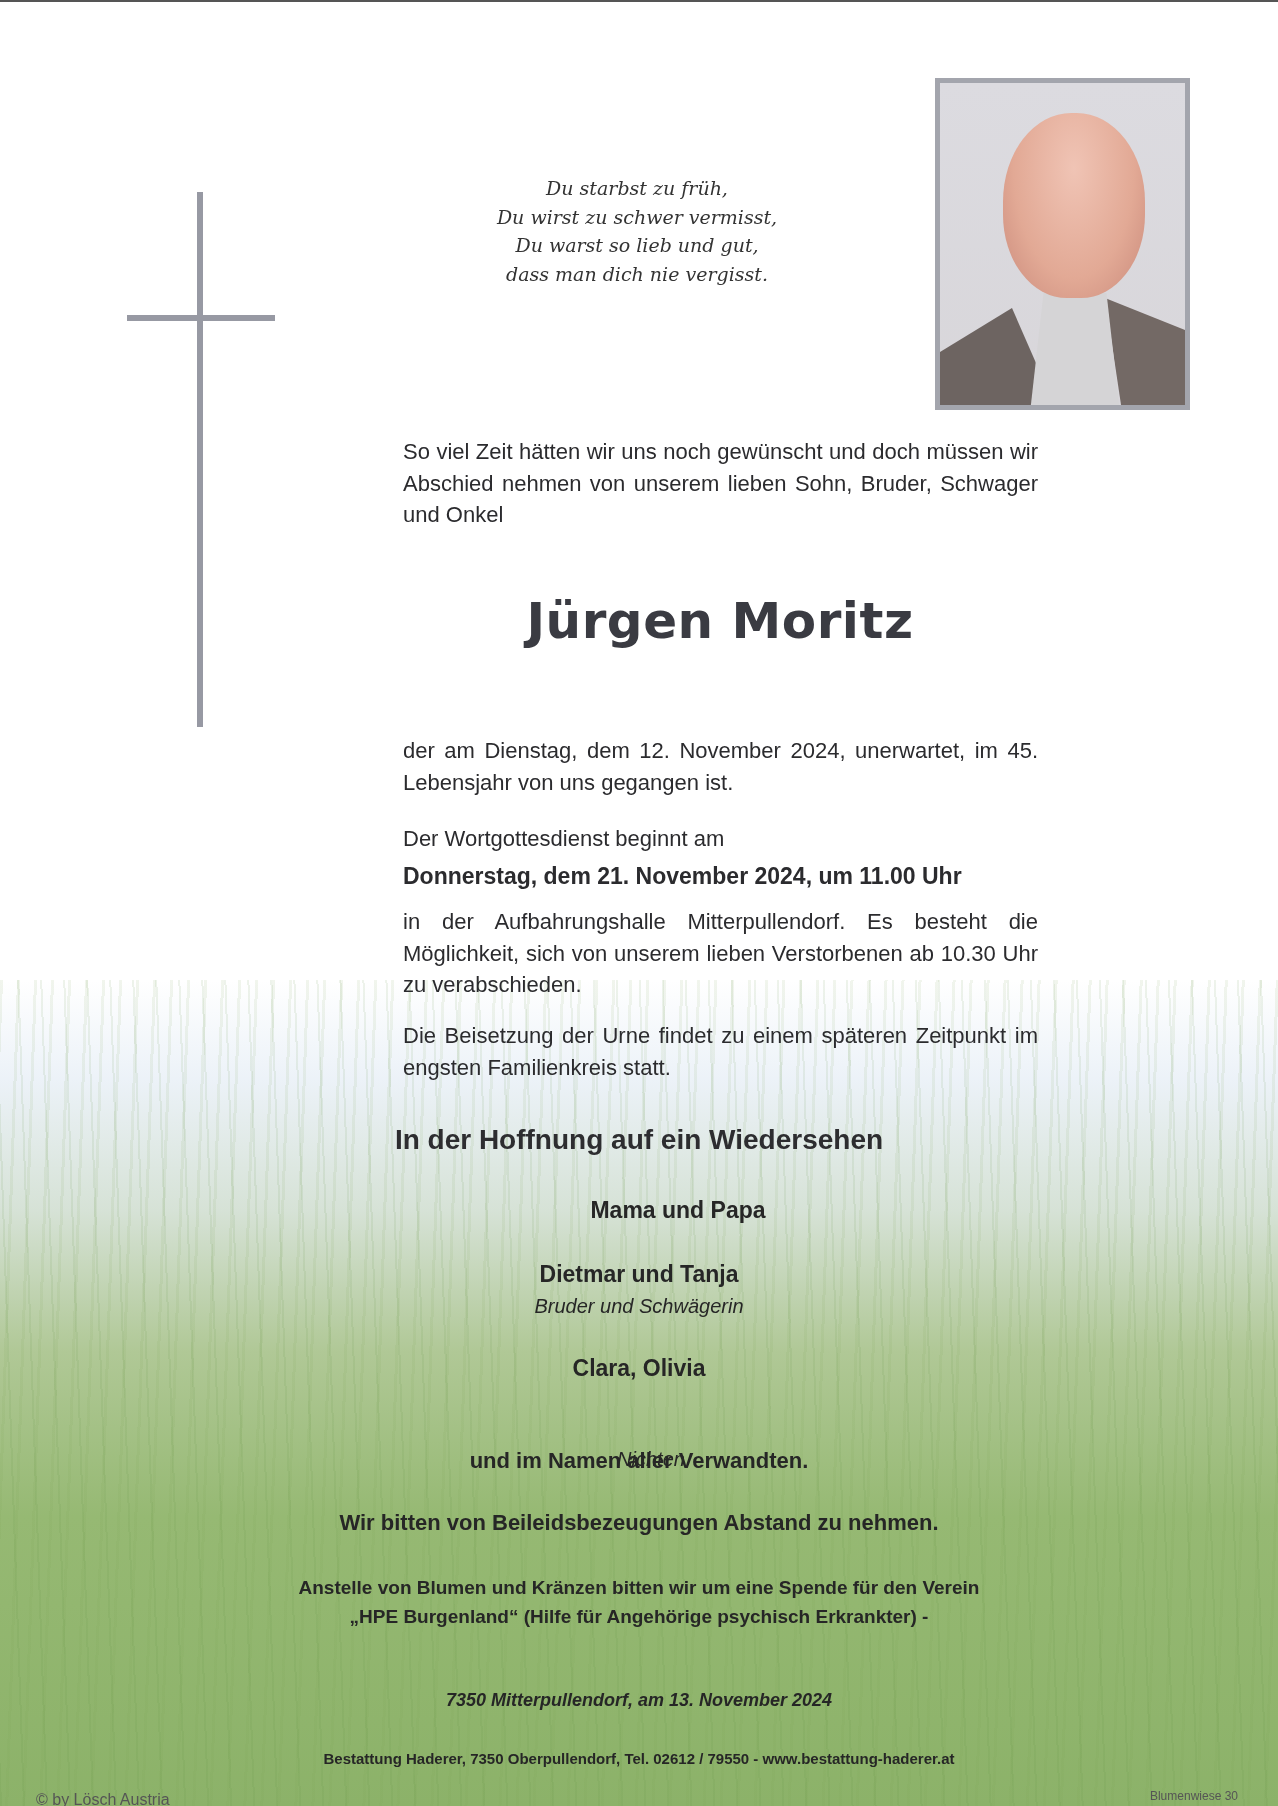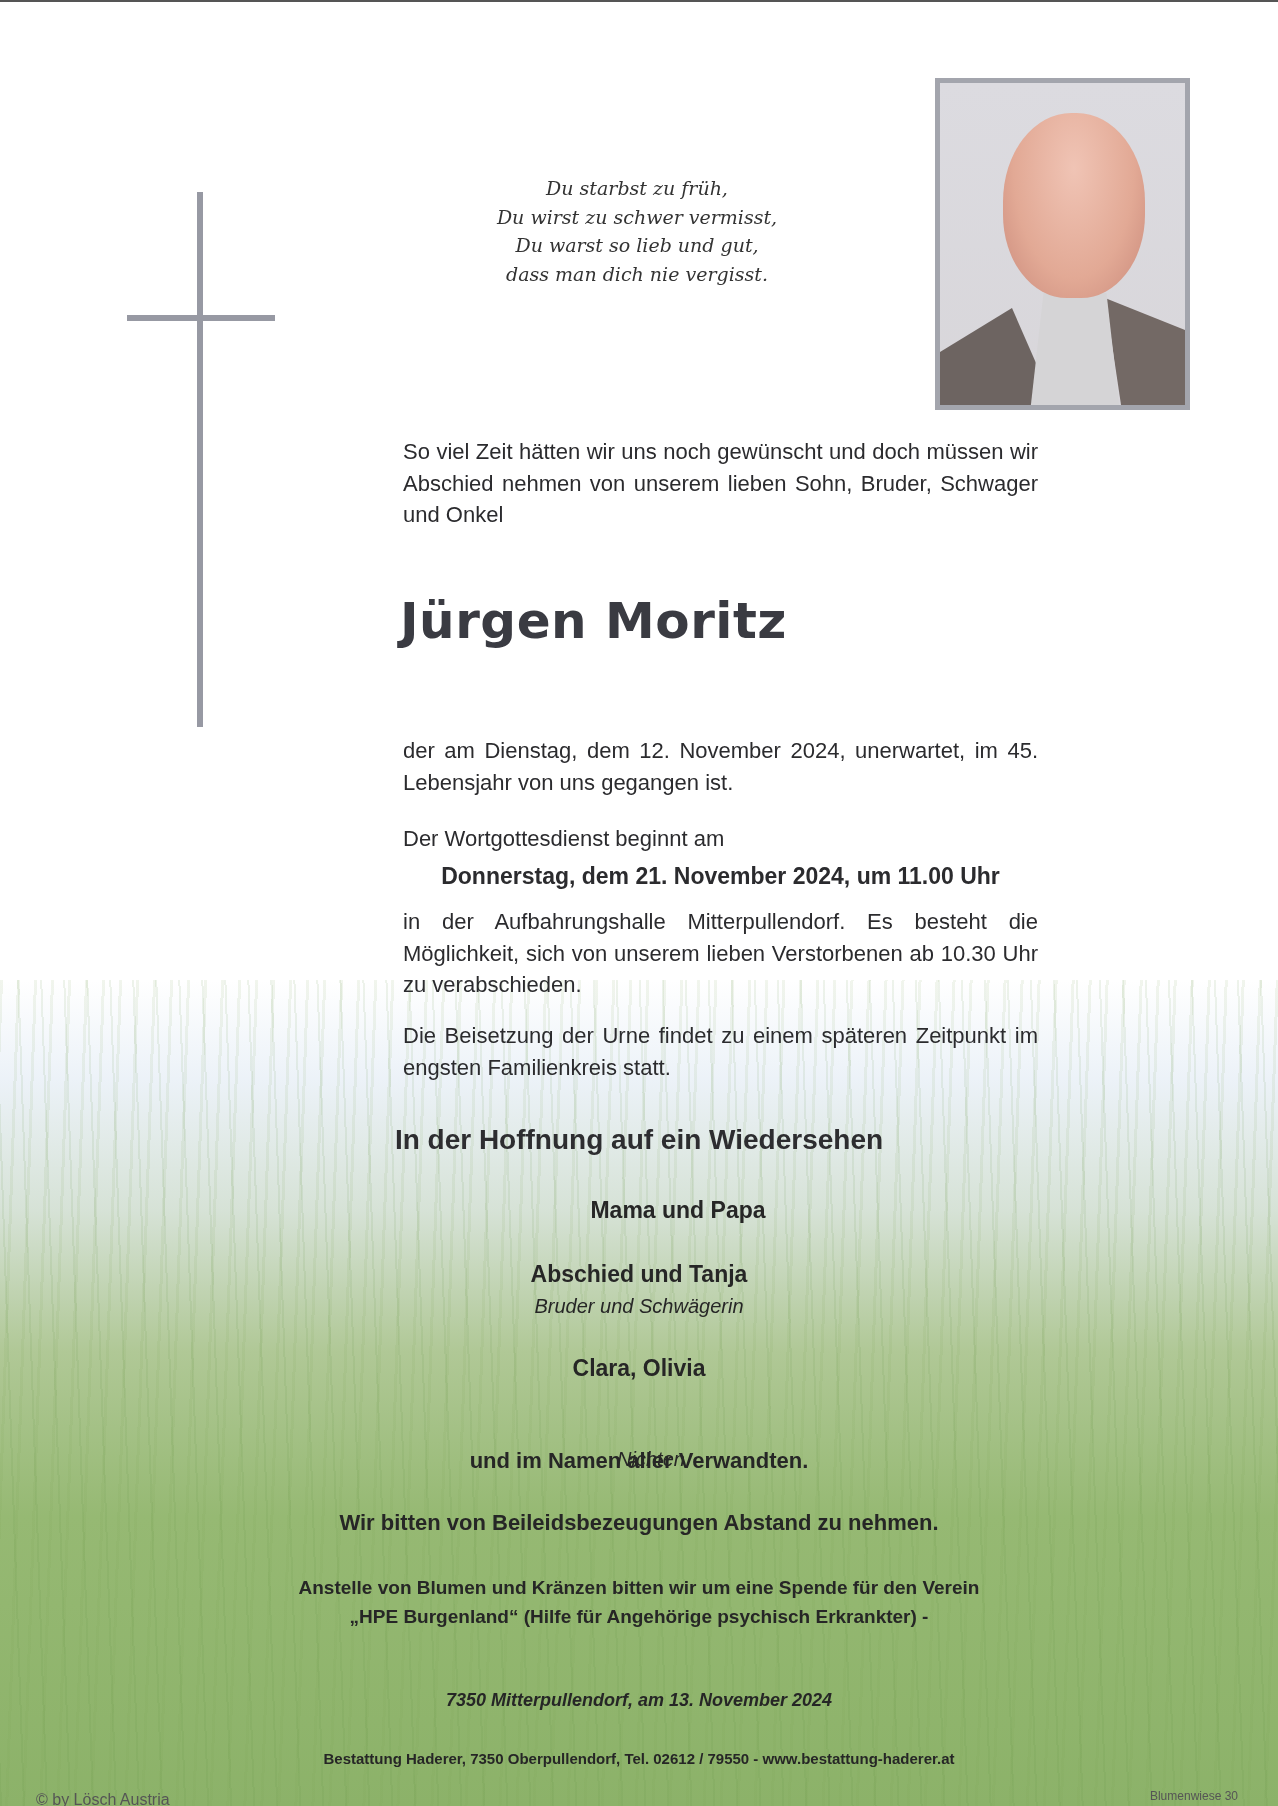--- a/index.html
+++ b/index.html
@@ -66,28 +66,28 @@
     font-family: "DejaVu Serif", serif; font-style: italic; font-size: 19px; line-height: 28.5px;
     color: #333;
   }
   .col {
     position: absolute; left: 403px; width: 635px;
     font-family: "Liberation Sans", sans-serif; font-size: 22px; line-height: 31.5px;
     color: #2b2b2e; text-align: justify;
   }
   .intro { top: 436px; }
   .name {
-    position: absolute; left: 400px; top: 592px; width: 640px; text-align: left;
+    position: absolute; left: 400px; top: 592px; width: 640px; text-align: center;
     font-family: "DejaVu Sans", sans-serif; font-weight: bold; font-size: 50px; color: #3a3b42;
     letter-spacing: 0.5px;
   }
   .death { top: 735px; }
   .service-intro { top: 823px; }
   .service-date {
-    position: absolute; left: 403px; top: 863px; width: 635px; text-align: center;
+    position: absolute; left: 403px; top: 863px; width: 635px; text-align: left;
     font-family: "Liberation Sans", sans-serif; font-weight: bold; font-size: 23px; color: #2b2b2e;
   }
   .service-place { top: 906px; }
   .burial { top: 1020px; }
   .center {
     position: absolute; left: 0; width: 1278px; text-align: center;
     font-family: "Liberation Sans", sans-serif; color: #262626;
   }
   .hope { top: 1124px; font-size: 28px; font-weight: bold; color: #2d2d30; }
   .fam-name { font-size: 23px; font-weight: bold; }
@@ -140,21 +140,21 @@
 
 <div class="col death">der am Dienstag, dem 12. November 2024, unerwartet, im 45. Lebensjahr von uns gegangen ist.</div>
 <div class="col service-intro">Der Wortgottesdienst beginnt am</div>
 <div class="service-date">Donnerstag, dem 21. November 2024, um 11.00 Uhr</div>
 <div class="col service-place">in der Aufbahrungshalle Mitterpullendorf. Es besteht die Möglichkeit, sich von unserem lieben Verstorbenen ab 10.30 Uhr zu verabschieden.</div>
 <div class="col burial">Die Beisetzung der Urne findet zu einem späteren Zeitpunkt im engsten Familienkreis statt.</div>
 
 <div class="center hope">In der Hoffnung auf ein Wiedersehen</div>
 
 <div class="center fam-name f1">Mama und Papa</div>
-<div class="center fam-name f2">Abschied und Tanja</div>
+<div class="center fam-name f2">Dietmar und Tanja</div>
 <div class="center fam-role f2r">Bruder und Schwägerin</div>
 <div class="center fam-name f3">Clara, Olivia</div>
 <div class="center fam-role f3r">Nichten</div>
 
 <div class="center relatives">und im Namen aller Verwandten.</div>
 <div class="center condolence">Wir bitten von Beileidsbezeugungen Abstand zu nehmen.</div>
 
 <div class="center donation">
   <div>Anstelle von Blumen und Kränzen bitten wir um eine Spende für den Verein</div>
   <div>„HPE Burgenland“ (Hilfe für Angehörige psychisch Erkrankter) -</div>

